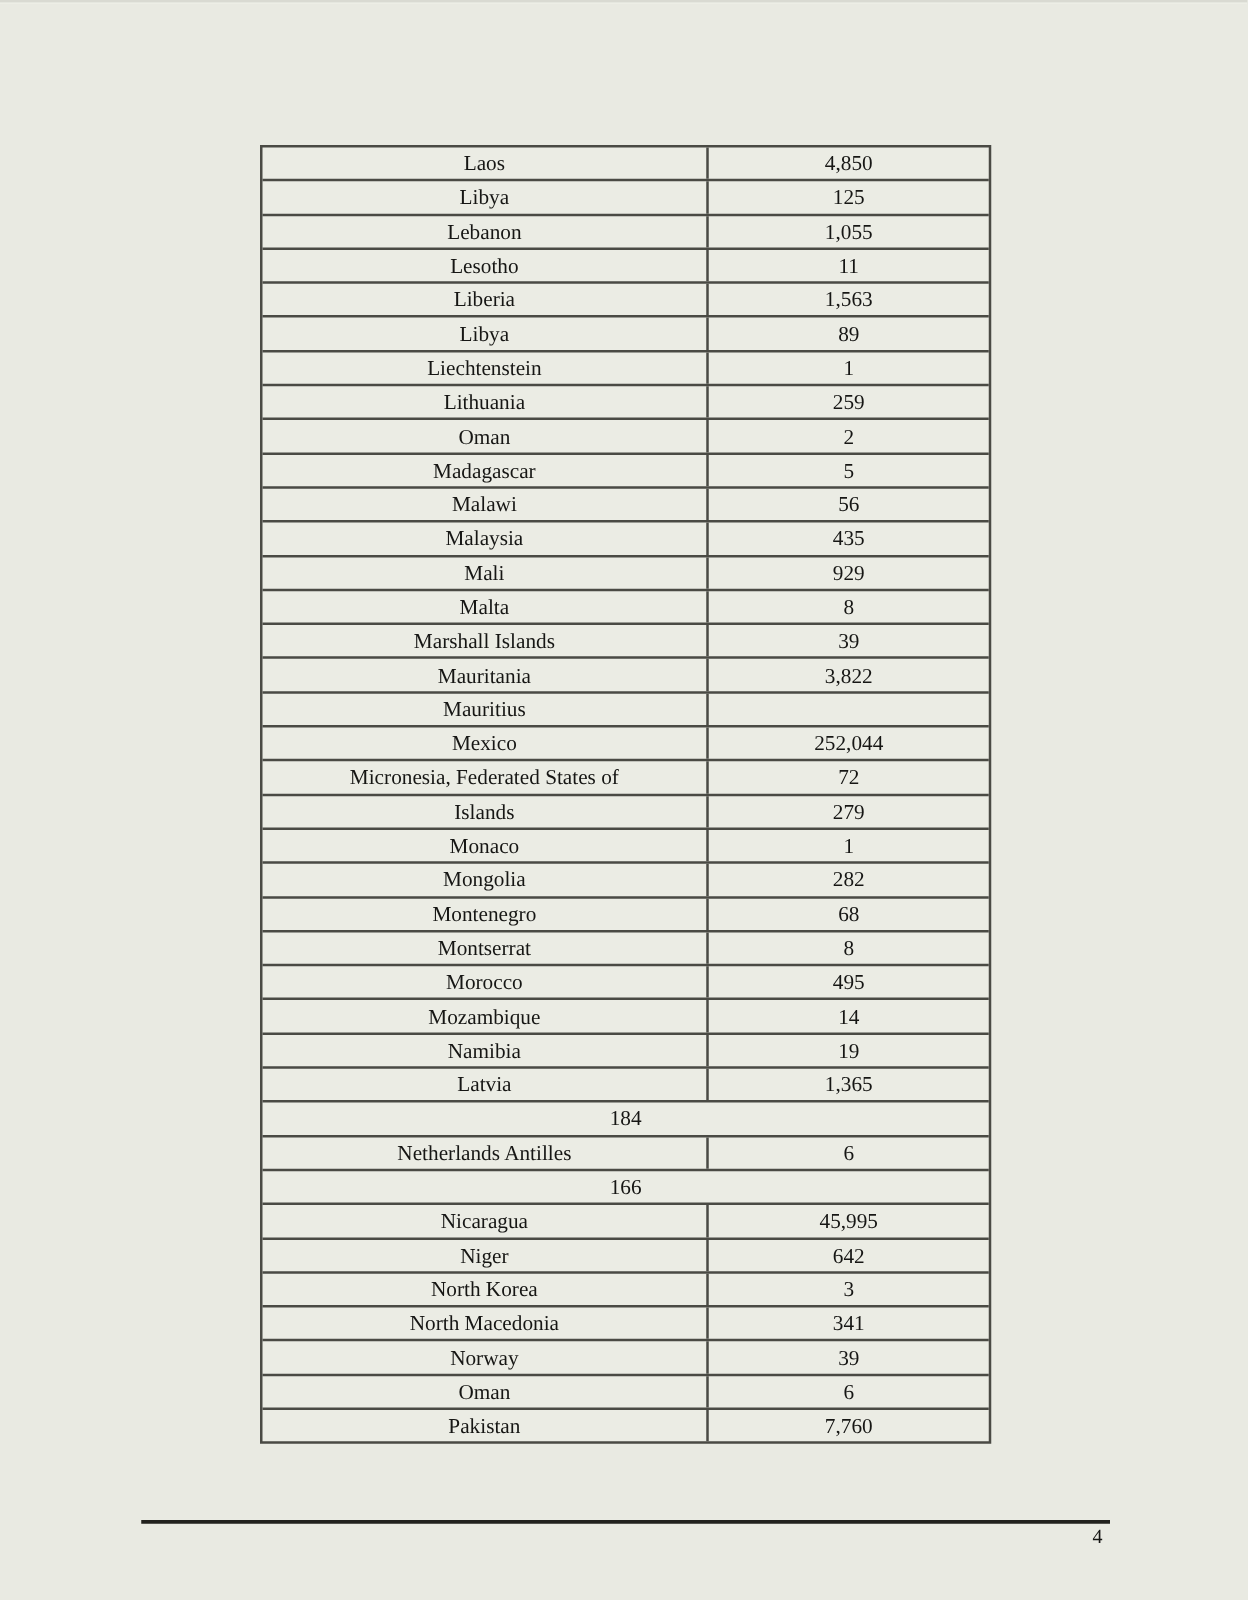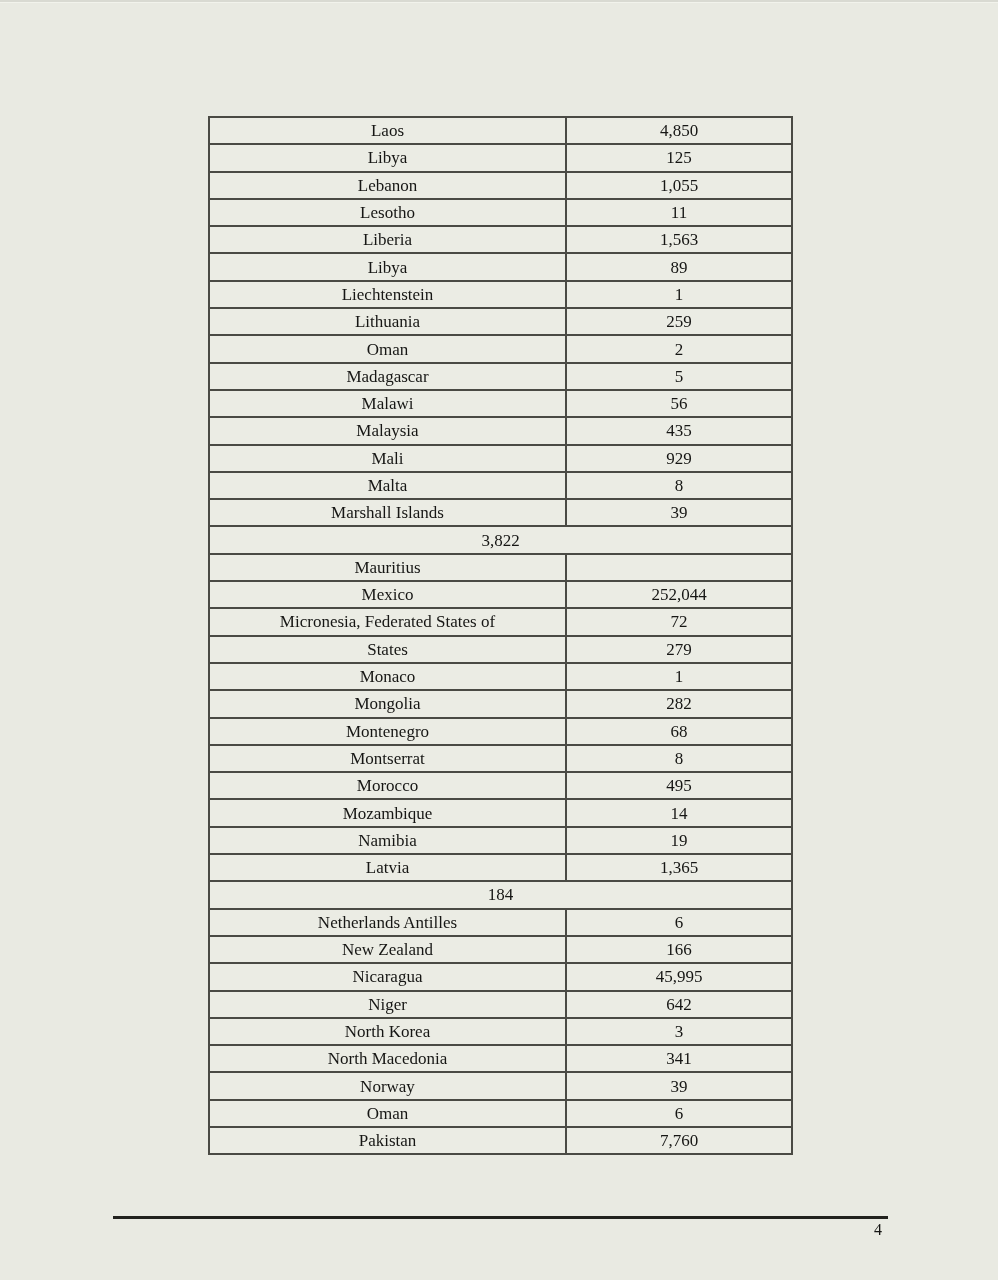--- a/index.html
+++ b/index.html
@@ -158,39 +158,40 @@
     <div class="cell country">Malta</div>
     <div class="cell value">8</div>
   </div>
 
   <div class="row">
     <div class="cell country">Marshall Islands</div>
     <div class="cell value">39</div>
   </div>
 
   <div class="row">
+    <div class="cell country">Mauritania</div>
     <div class="cell value">3,822</div>
   </div>
 
   <div class="row">
     <div class="cell country">Mauritius</div>
   </div>
 
   <div class="row">
     <div class="cell country">Mexico</div>
     <div class="cell value">252,044</div>
   </div>
 
   <div class="row">
     <div class="cell country">Micronesia, Federated States of</div>
     <div class="cell value">72</div>
   </div>
 
   <div class="row">
-    <div class="cell country">States</div>
+    <div class="cell country">Islands</div>
     <div class="cell value">279</div>
   </div>
 
   <div class="row">
     <div class="cell country">Monaco</div>
     <div class="cell value">1</div>
   </div>
 
   <div class="row">
     <div class="cell country">Mongolia</div>
@@ -230,21 +231,20 @@
   <div class="row">
     <div class="cell value">184</div>
   </div>
 
   <div class="row">
     <div class="cell country">Netherlands Antilles</div>
     <div class="cell value">6</div>
   </div>
 
   <div class="row">
-    <div class="cell country">New Zealand</div>
     <div class="cell value">166</div>
   </div>
 
   <div class="row">
     <div class="cell country">Nicaragua</div>
     <div class="cell value">45,995</div>
   </div>
 
   <div class="row">
     <div class="cell country">Niger</div>

